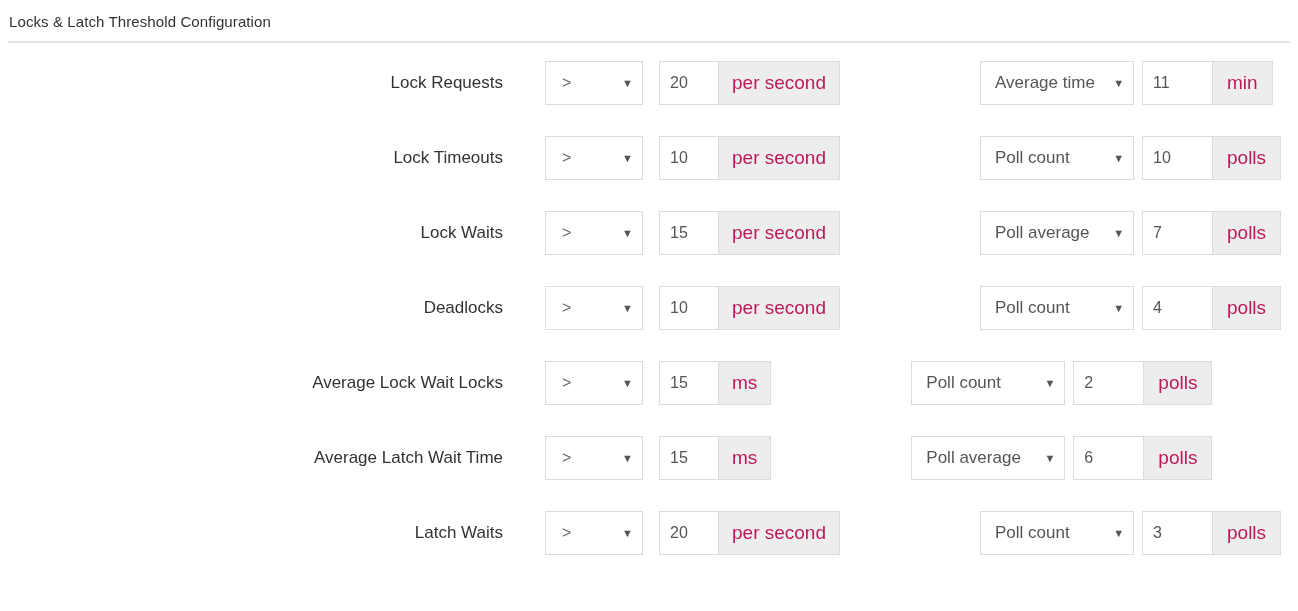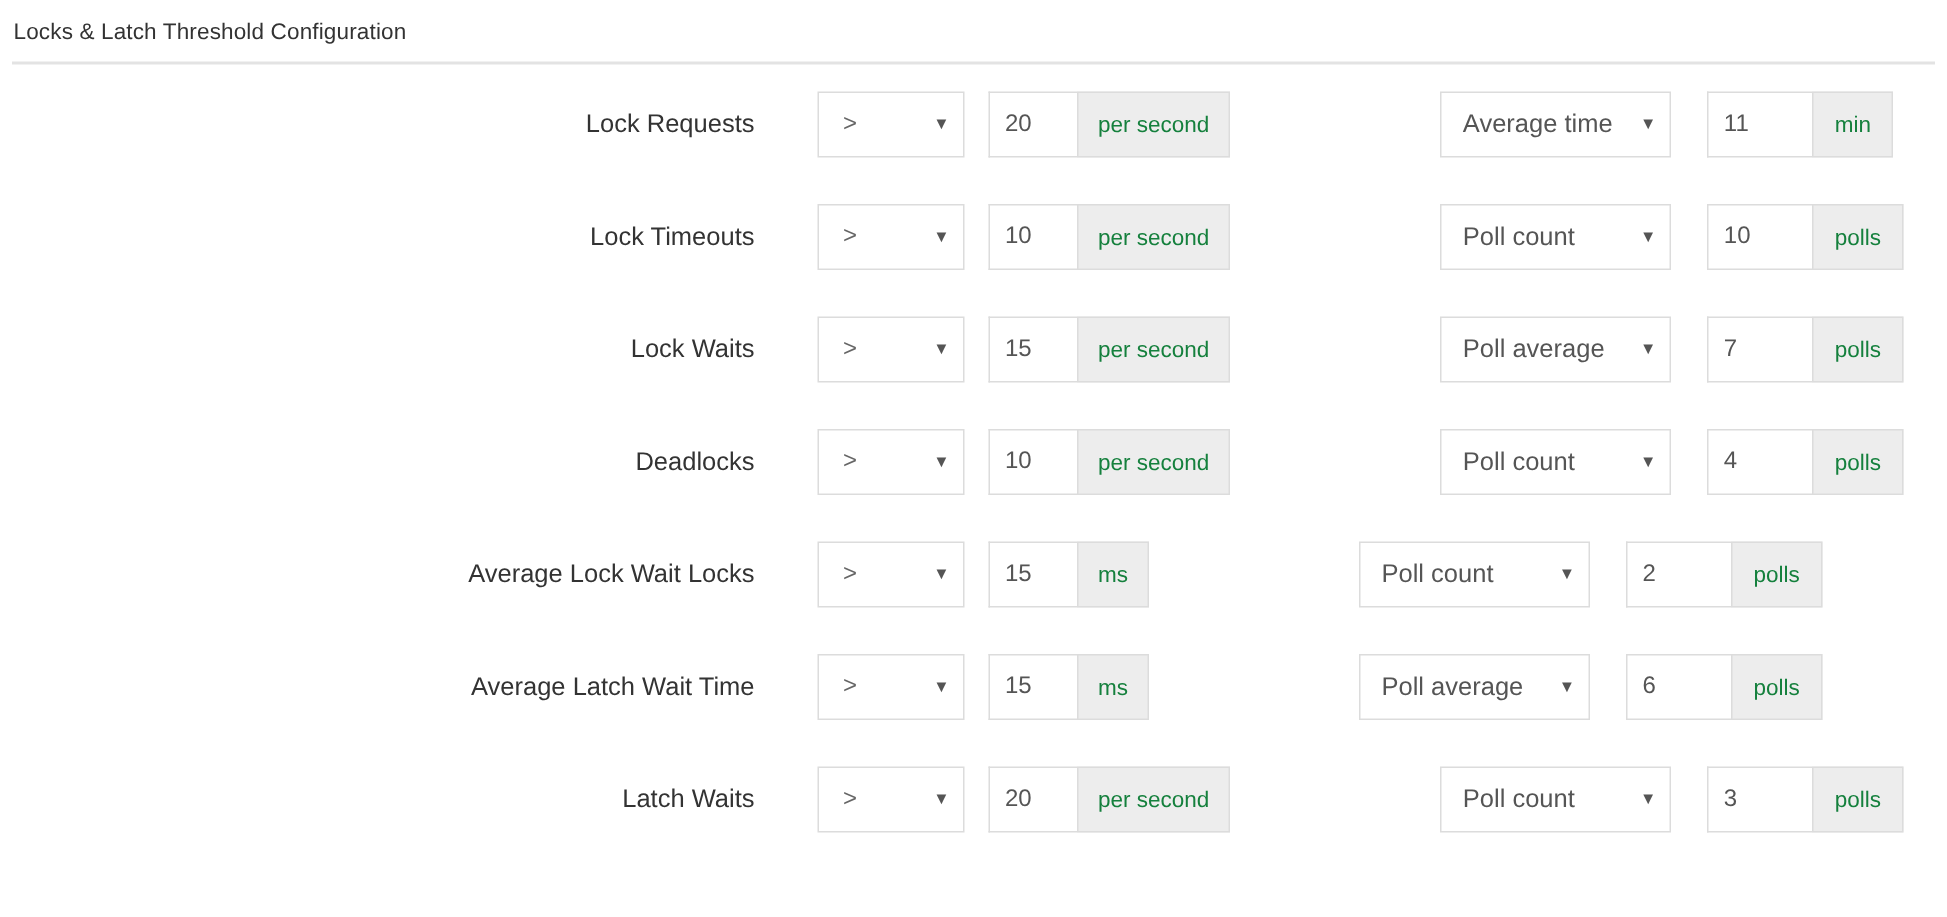--- a/index.html
+++ b/index.html
@@ -96,22 +96,22 @@
     font-size: 16px;
     color: #555555;
     padding: 0 10px;
     width: 59px;
     outline: none;
   }
   .ig-suffix {
     box-sizing: border-box;
     border: 1px solid #dcdcdc;
     background: #ededed;
-    color: #15803d;
-    font-size: 15px;
+    color: #be185d;
+    font-size: 19px;
     display: flex;
     align-items: center;
     justify-content: center;
     padding: 0 13px;
     white-space: nowrap;
   }
 
   
   .secondary-block {
     display: flex;
@@ -132,21 +132,21 @@
     cursor: pointer;
     overflow: hidden;
   }
   .duration-select .sel-text {
     white-space: nowrap;
     overflow: hidden;
     max-width: 108px;
     display: block;
   }
   .duration-group {
-    margin-left: 24px;
+    margin-left: 8px;
     border-radius: 20px;
   }
   .duration-group .ig-input {
     width: 70px;
   }
   .duration-group .ig-suffix {
     padding: 0 14px;
   }
 </style>
 </head>

